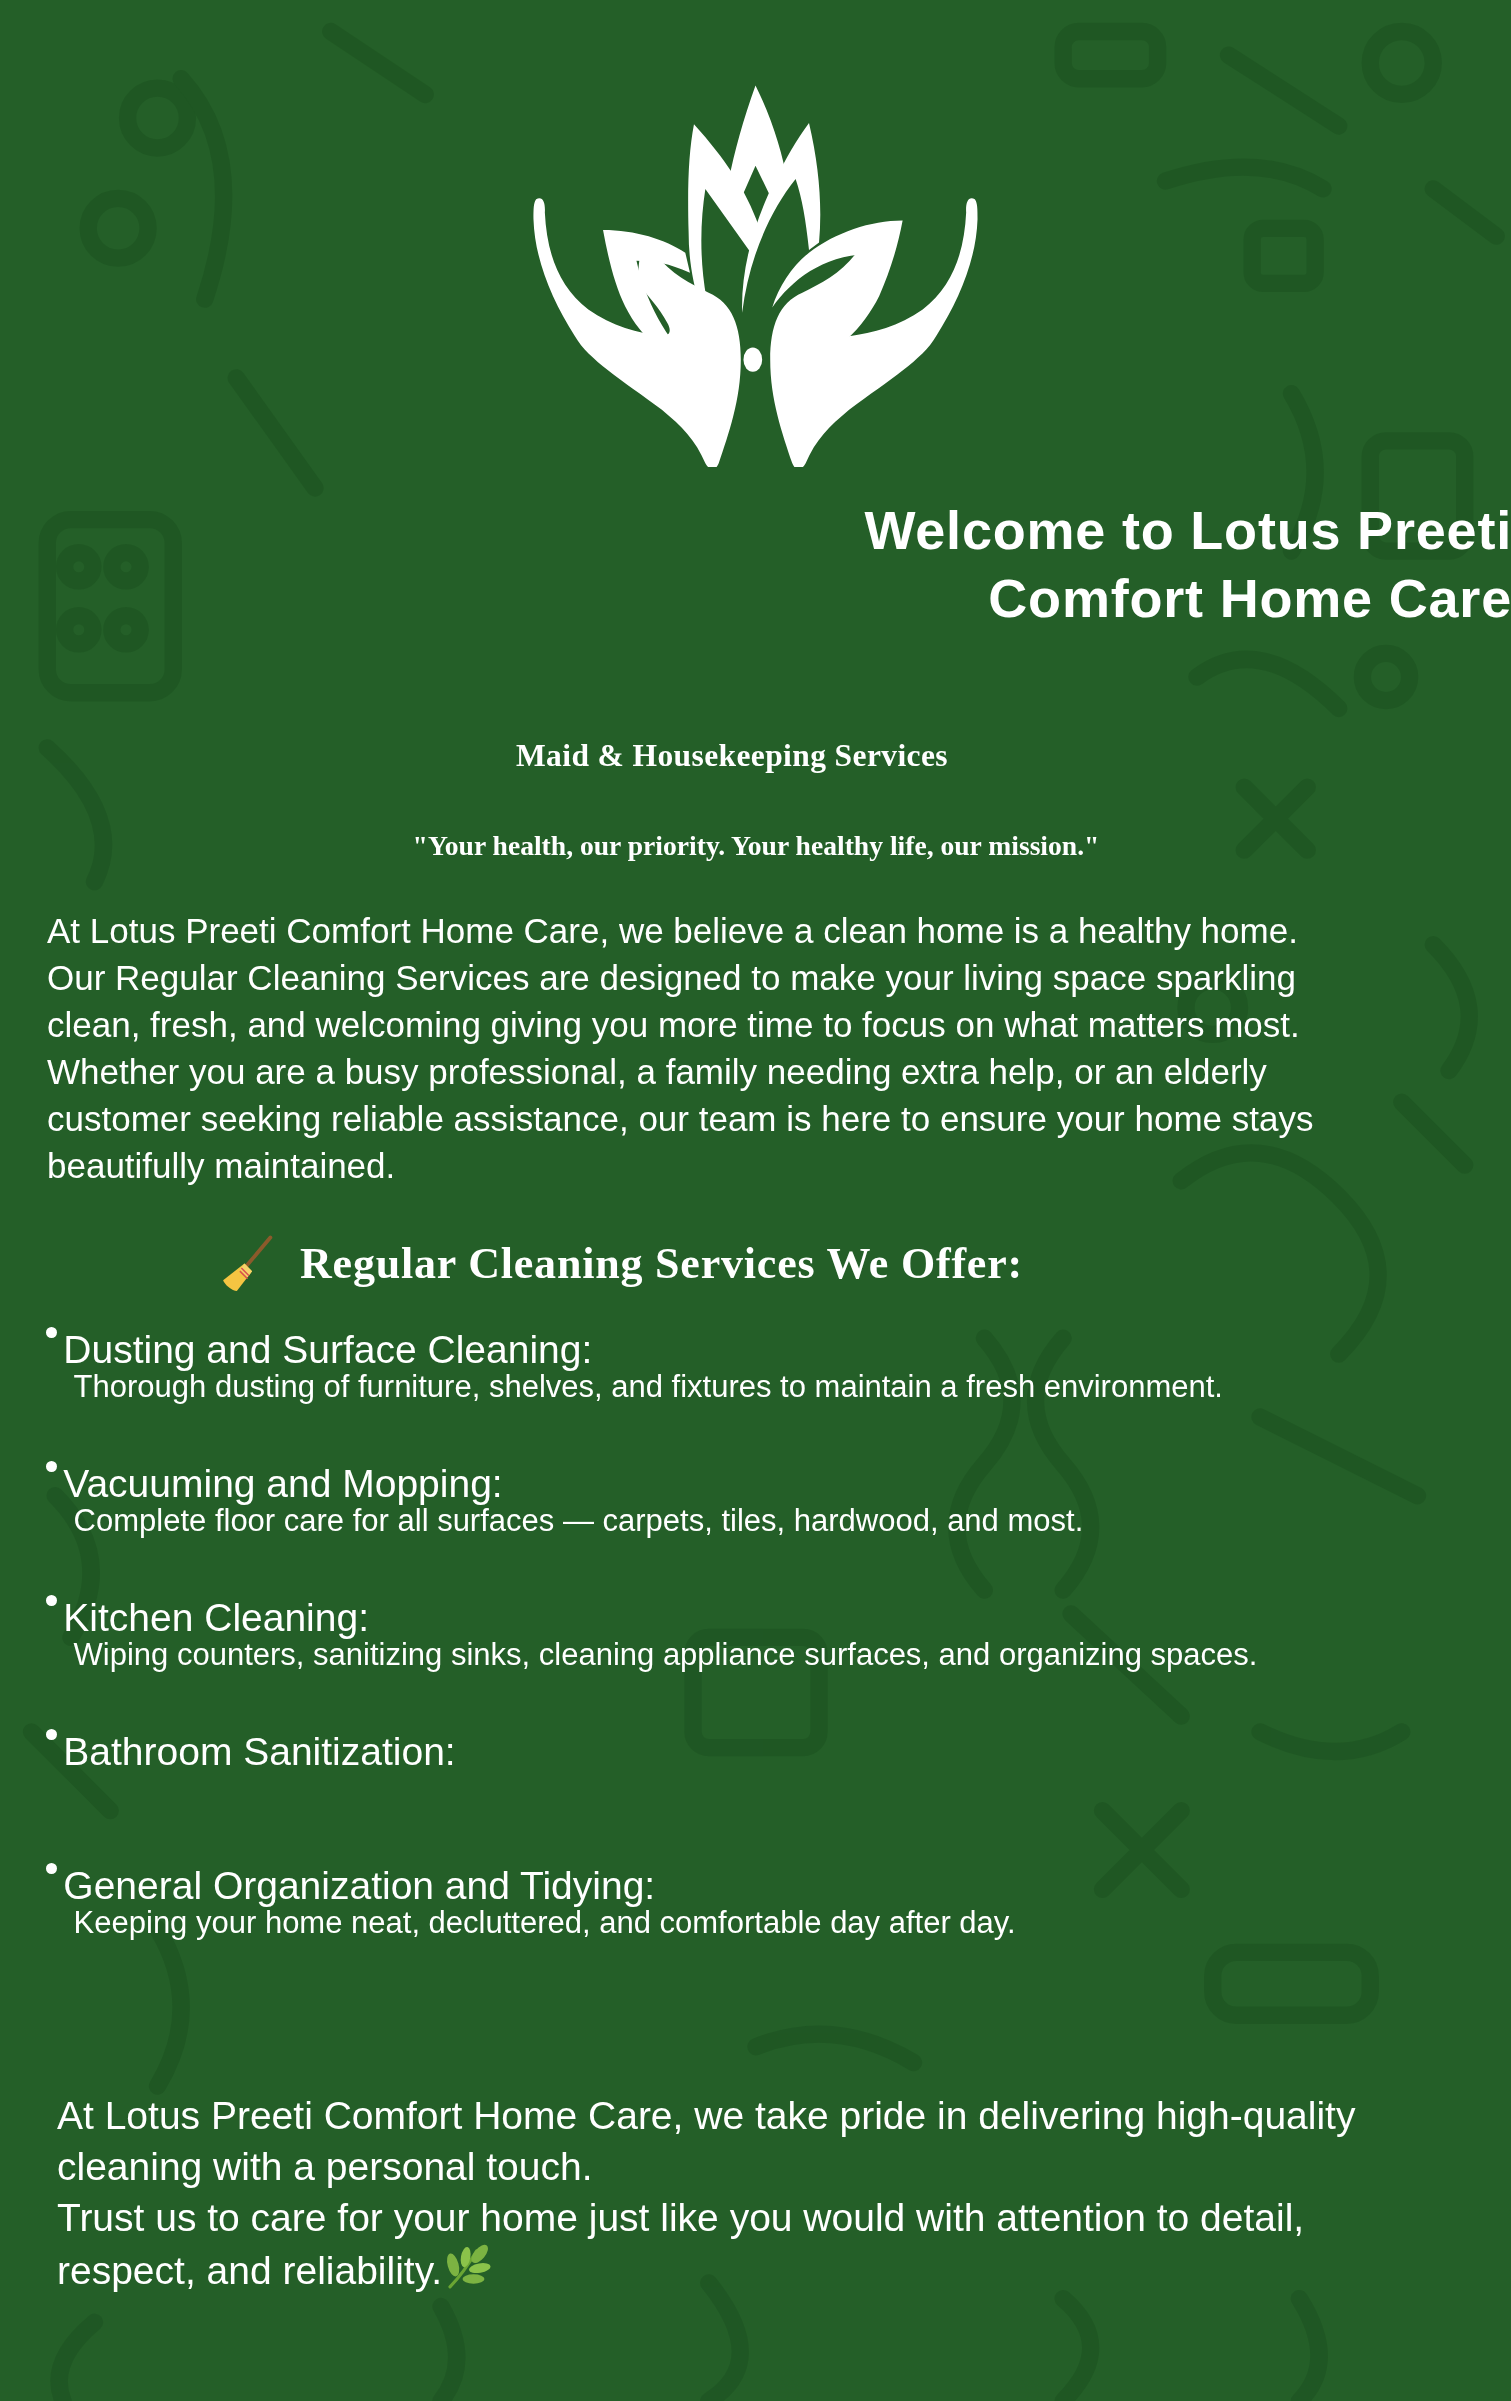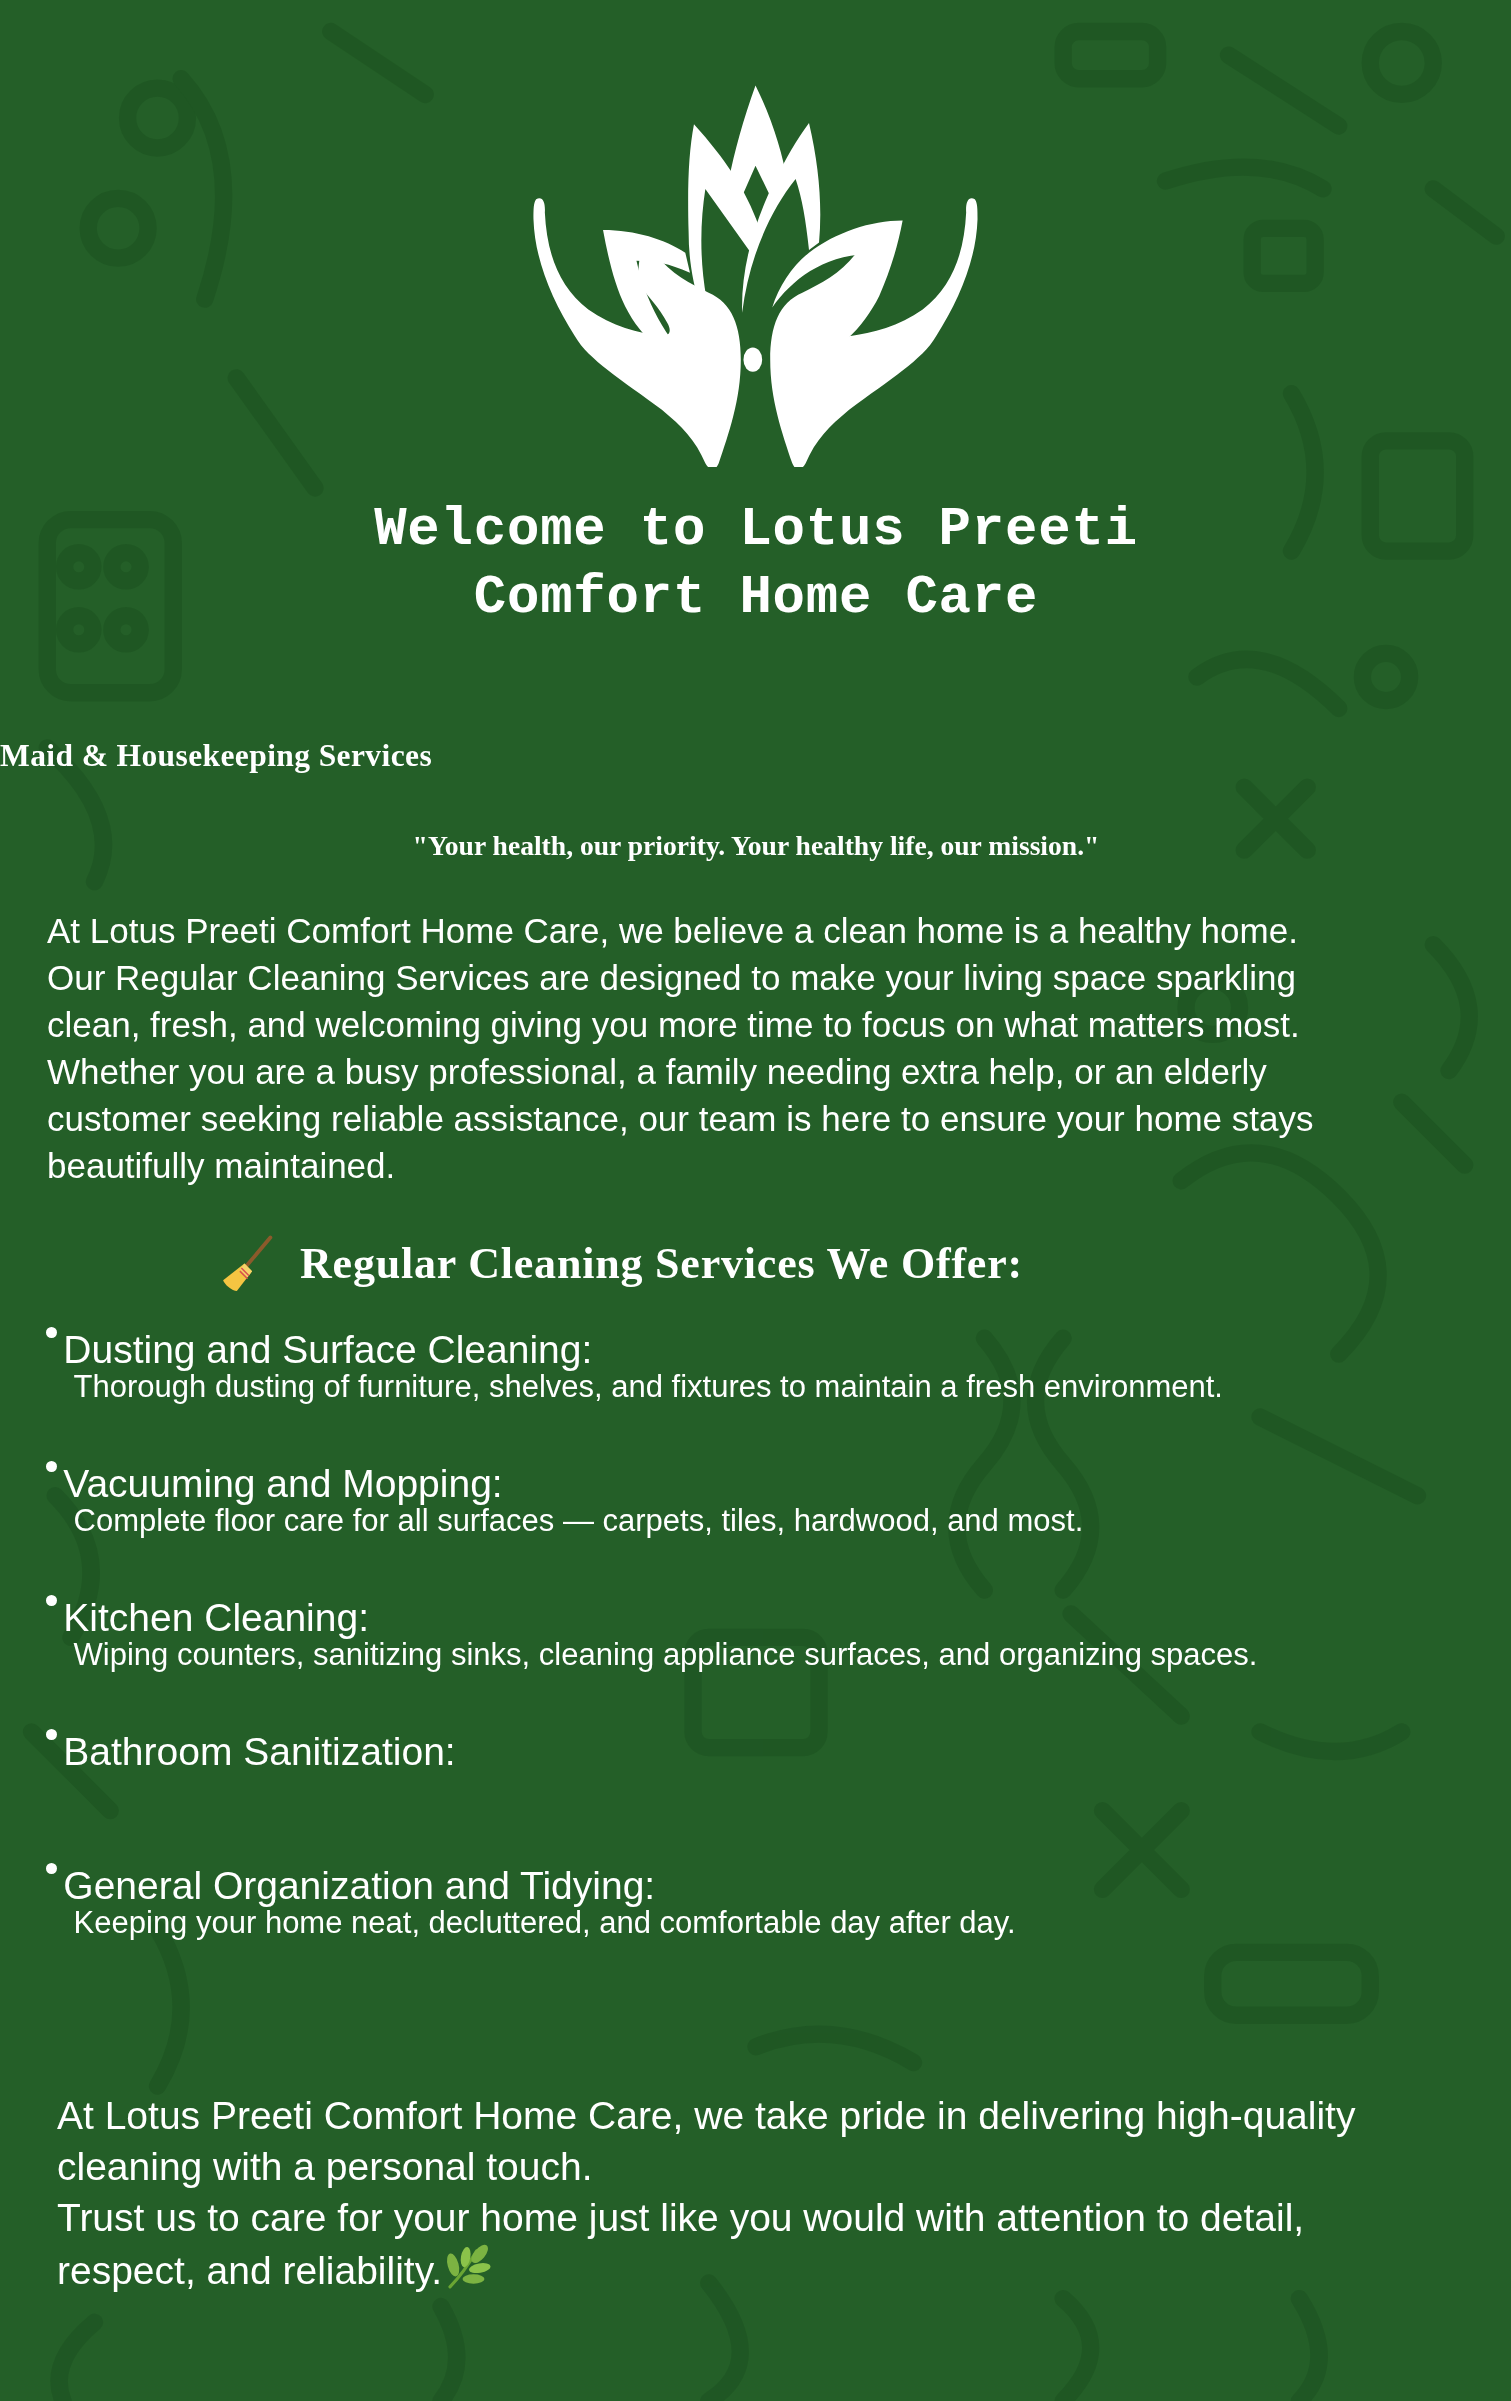--- a/index.html
+++ b/index.html
@@ -17,31 +17,32 @@
     z-index: 0;
   }
   .bg-pattern svg { width: 100%; height: 100%; }
   .content { position: relative; z-index: 1; width: 1512px; height: 2401px; }
 
   .logo { position: absolute; left: 488px; top: 65px; width: 535px; height: 402px; }
   .logo svg { width: 100%; height: 100%; }
 
   .title {
     position: absolute; left: 0; width: 1512px; top: 496px;
-    text-align: center;
-    font-family: Liberation Mono, monospace;
+    text-align: right;
+    font-family: Liberation Sans, sans-serif;
     font-weight: bold;
     font-size: 54px;
     line-height: 68px;
     letter-spacing: 0.8px;
   }
   .title div { white-space: nowrap; }
 
   .subtitle {
     position: absolute; left: 0; width: 1464px; top: 736px;
+    text-align: center;
     font-family: "Liberation Serif", serif;
     font-weight: bold; font-size: 31.5px; line-height: 39px;
     letter-spacing: 0.4px;
   }
   .tagline {
     position: absolute; left: 0; width: 1512px; top: 828px;
     text-align: center;
     font-family: "Liberation Serif", serif;
     font-weight: bold; font-size: 27.6px; line-height: 35px;
   }

